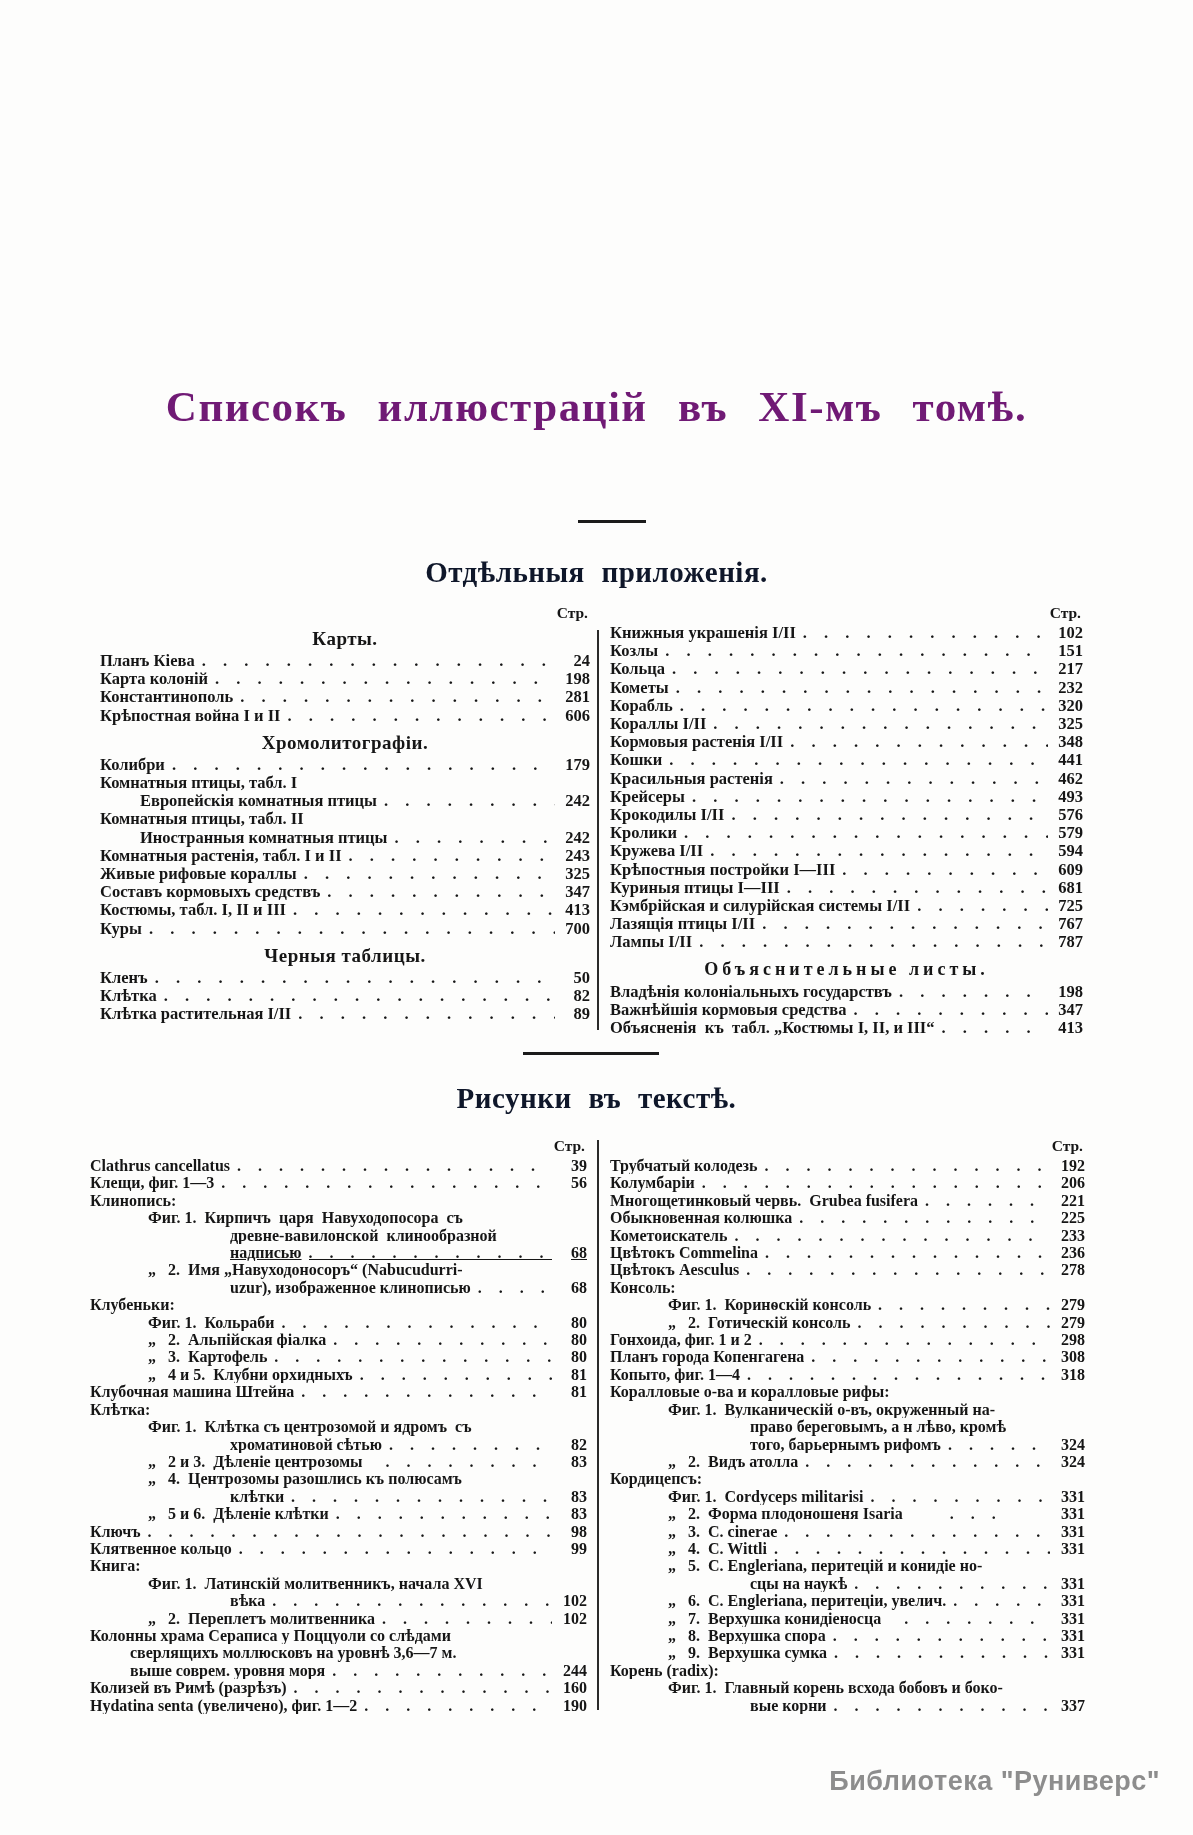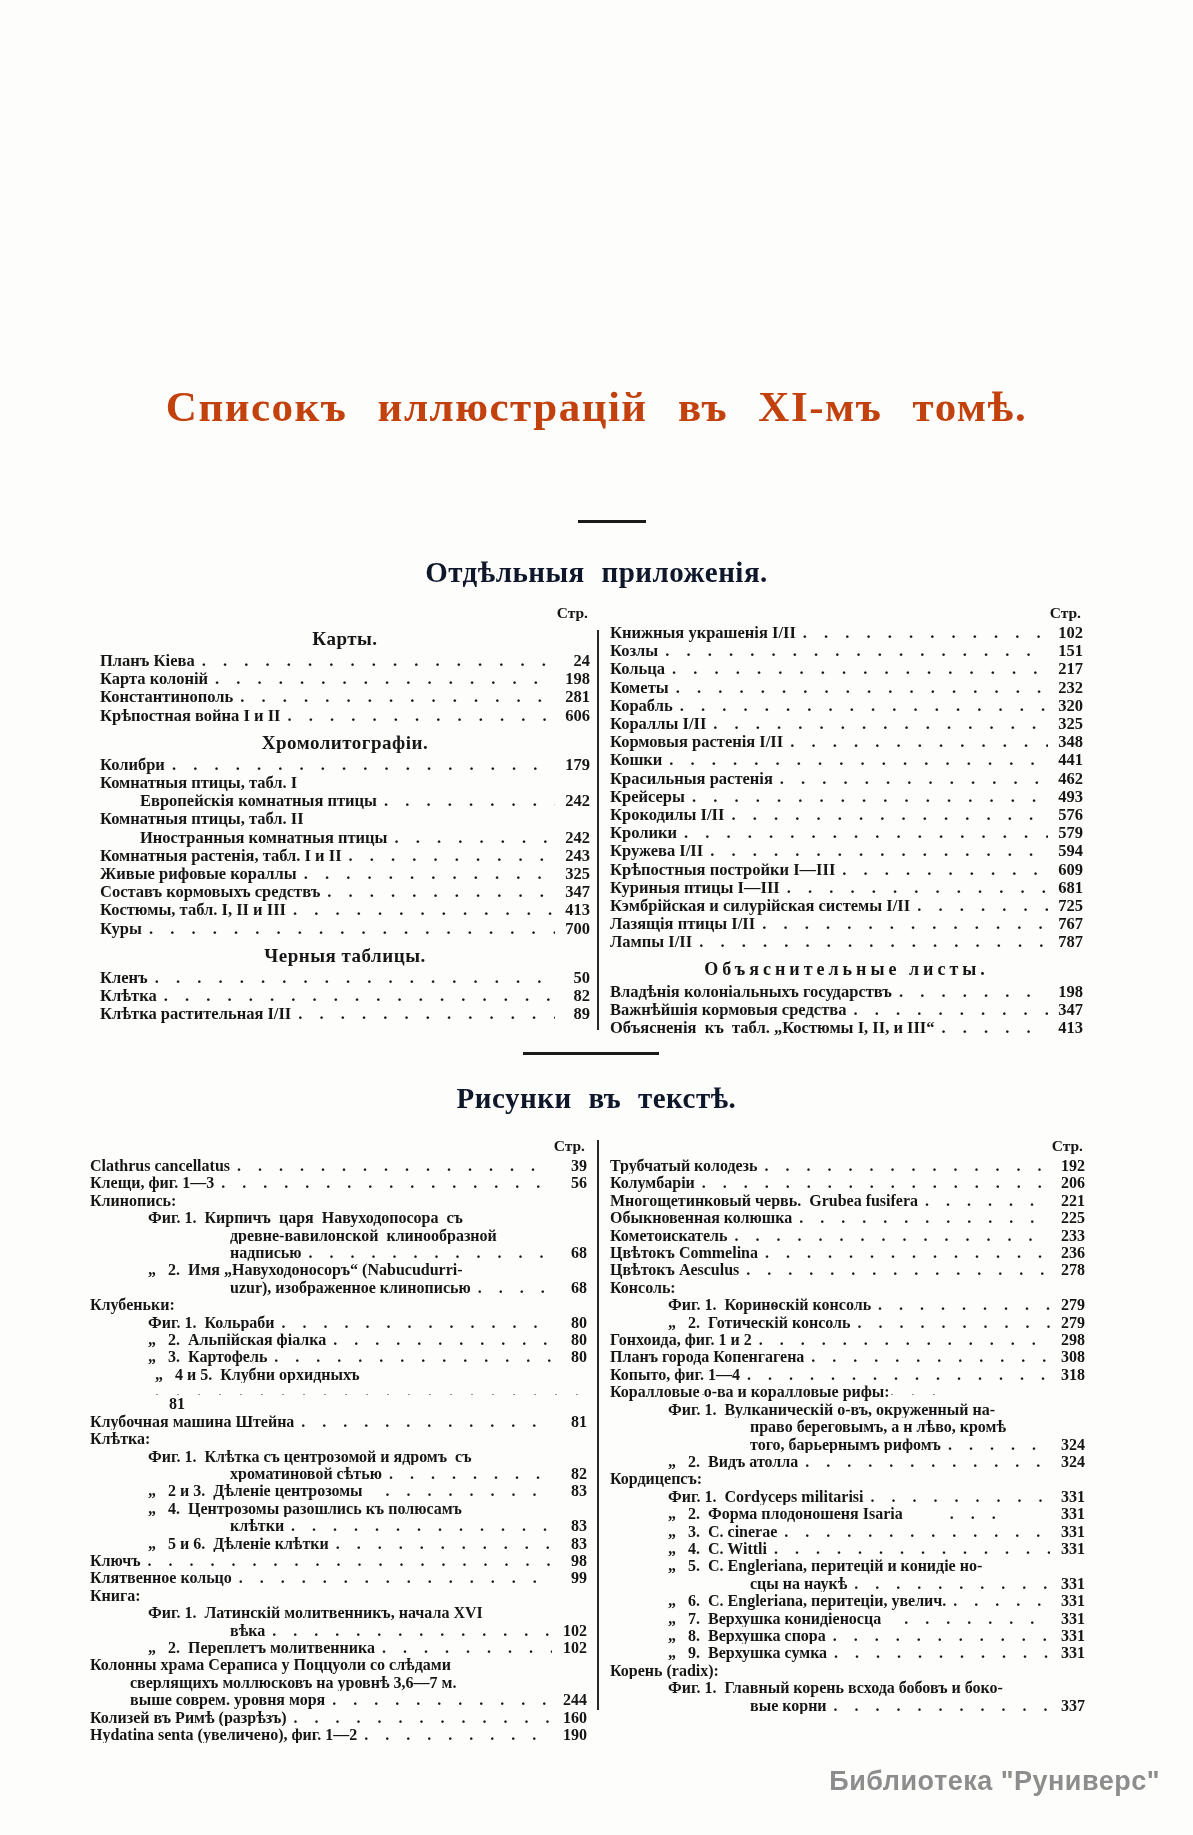--- a/index.html
+++ b/index.html
@@ -10,21 +10,21 @@
     background:#fdfdfc;
     color:#161616;
     font-family:"Liberation Serif","DejaVu Serif",serif;
     overflow:hidden;
   }
   .page-title{
     position:absolute;left:0;top:382px;width:100%;
     text-align:center;
     font-size:43px;font-weight:bold;
     letter-spacing:1.5px;word-spacing:18px;
-    color:#c2410c;
+    color:#701a75;
   }
   .title-rule{
     position:absolute;left:578px;top:520px;width:68px;height:3px;
     background:#1b1b1b;
   }
   .section-heading{
     position:absolute;left:0;width:100%;
     text-align:center;
     font-size:29px;font-weight:bold;
     word-spacing:9px;letter-spacing:0.5px;
@@ -148,28 +148,28 @@
   <div class="section-heading sh-figures">Рисунки въ текстѣ.</div>
 
   <div class="col col-bl">
     <div class="str">Стр.</div>
     <div>
         <div class="row"><span class="txt">Clathrus cancellatus</span><span class="dots"></span><span class="pg">39</span></div>
         <div class="row"><span class="txt">Клещи, фиг. 1—3</span><span class="dots"></span><span class="pg">56</span></div>
         <div class="row"><span class="txt">Клинопись:</span></div>
         <div class="row" style="padding-left: 58px;"><span class="txt">Фиг. 1.  Кирпичъ  царя  Навуходопосора  съ</span></div>
         <div class="row" style="padding-left: 140px;"><span class="txt">древне-вавилонской  клинообразной</span></div>
-        <div class="row" style="padding-left: 140px;"><span class="txt">надписью</span><span class="dots"></span><span class="pg">68</span></div>
+        <div class="row" style="padding-left: 140px; text-decoration: underline;"><span class="txt">надписью</span><span class="dots"></span><span class="pg">68</span></div>
         <div class="row" style="padding-left: 58px;"><span class="txt">„   2.  Имя „Навуходоносоръ“ (Nabucudurri-</span></div>
         <div class="row" style="padding-left: 140px; justify-content: space-between;"><span class="txt">uzur), изображенное клинописью</span><span class="dots"></span><span class="pg">68</span></div>
         <div class="row"><span class="txt">Клубеньки:</span></div>
         <div class="row" style="padding-left: 58px;"><span class="txt">Фиг. 1.  Кольраби</span><span class="dots"></span><span class="pg">80</span></div>
         <div class="row" style="padding-left: 58px;"><span class="txt">„   2.  Альпійская фіалка</span><span class="dots"></span><span class="pg">80</span></div>
         <div class="row" style="padding-left: 58px;"><span class="txt">„   3.  Картофель</span><span class="dots"></span><span class="pg">80</span></div>
-        <div class="row" style="padding-left: 58px; flex-direction: column;"><span class="txt">„   4 и 5.  Клубни орхидныхъ</span><span class="dots"></span><span class="pg">81</span></div>
+        <div class="row" style="padding-left: 58px;"><span class="txt">„   4 и 5.  Клубни орхидныхъ</span><span class="dots"></span><span class="pg">81</span></div>
         <div class="row"><span class="txt">Клубочная машина Штейна</span><span class="dots"></span><span class="pg">81</span></div>
         <div class="row"><span class="txt">Клѣтка:</span></div>
         <div class="row" style="padding-left: 58px;"><span class="txt">Фиг. 1.  Клѣтка съ центрозомой и ядромъ  съ</span></div>
         <div class="row" style="padding-left: 140px;"><span class="txt">хроматиновой сѣтью</span><span class="dots"></span><span class="pg">82</span></div>
         <div class="row" style="padding-left: 58px; gap: 16px;"><span class="txt">„   2 и 3.  Дѣленіе центрозомы</span><span class="dots"></span><span class="pg">83</span></div>
         <div class="row" style="padding-left: 58px;"><span class="txt">„   4.  Центрозомы разошлись къ полюсамъ</span></div>
         <div class="row" style="padding-left: 140px;"><span class="txt">клѣтки</span><span class="dots"></span><span class="pg">83</span></div>
         <div class="row" style="padding-left: 58px;"><span class="txt">„   5 и 6.  Дѣленіе клѣтки</span><span class="dots"></span><span class="pg">83</span></div>
         <div class="row"><span class="txt">Ключъ</span><span class="dots"></span><span class="pg">98</span></div>
         <div class="row"><span class="txt">Клятвенное кольцо</span><span class="dots"></span><span class="pg">99</span></div>

